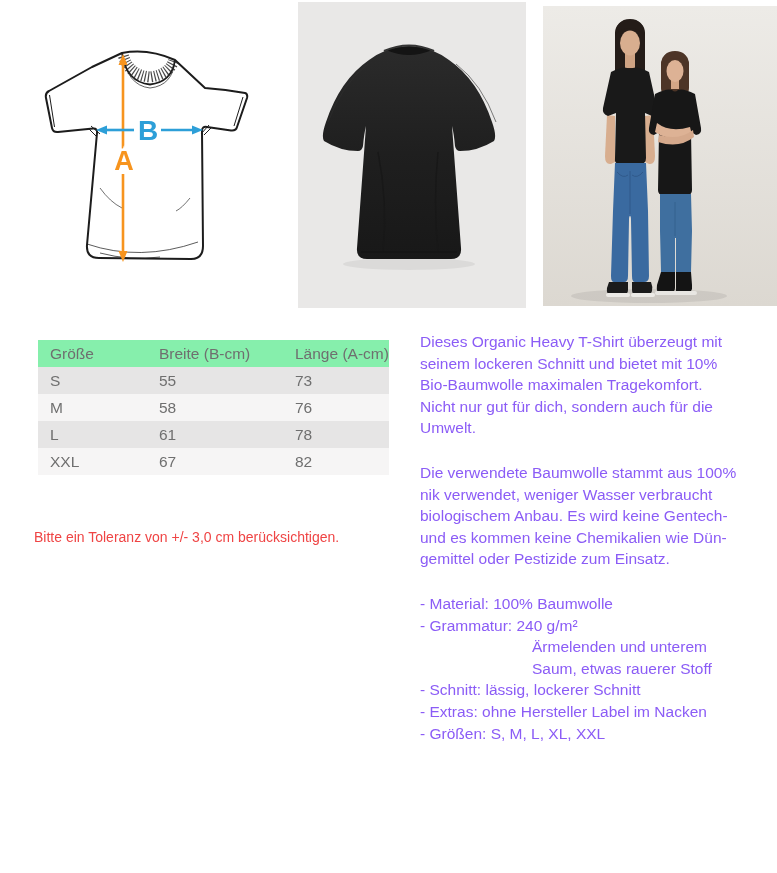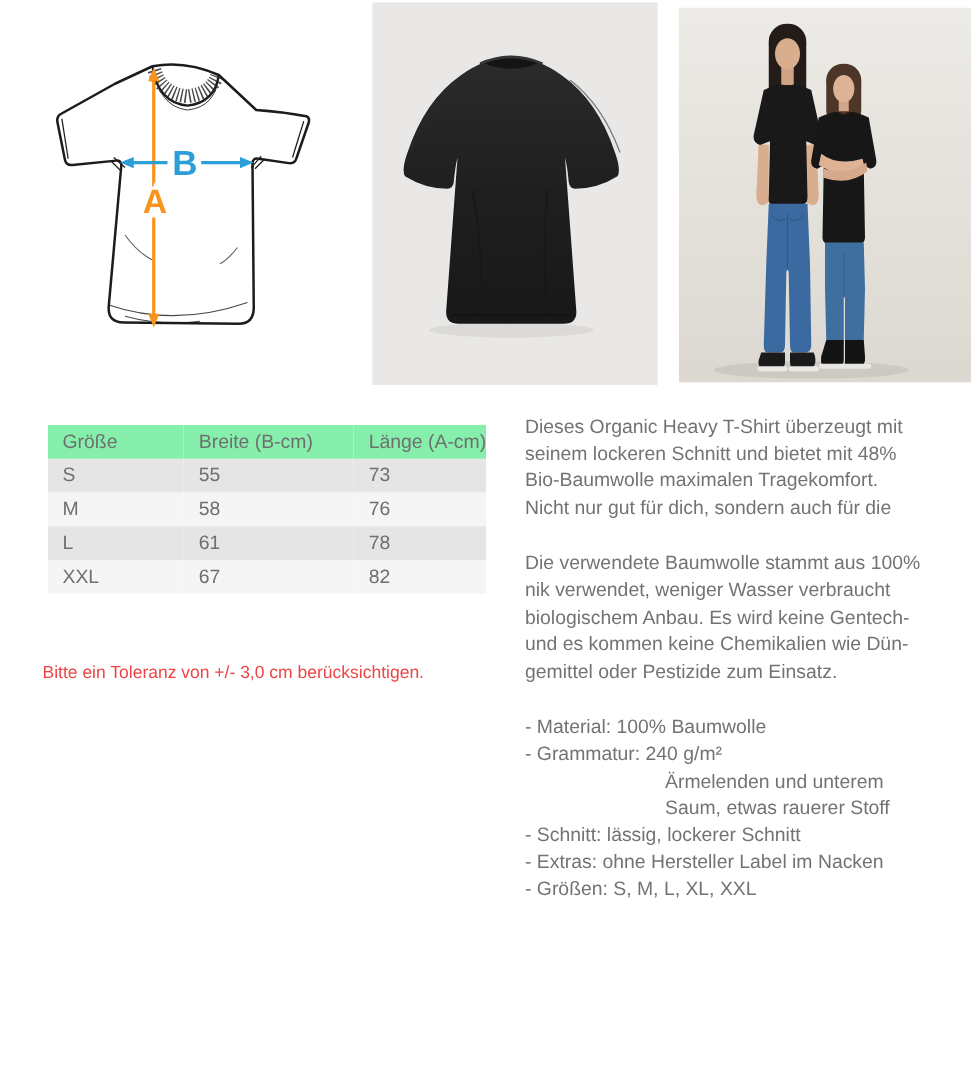--- a/index.html
+++ b/index.html
@@ -37,21 +37,21 @@
   .sizes tbody tr:nth-child(even) { background:#f6f5f5; }
 
   .note {
     position:absolute; left:34px; top:529px;
     font-size:14px; color:#ef4444; white-space:pre;
   }
 
   
   .desc {
     position:absolute; left:420px; top:331px; width:350px;
-    font-size:15.5px; line-height:21.6px; color:#737373;
+    font-size:15.5px; line-height:21.6px; color:#8b5cf6;
   }
   .desc .line { white-space:pre; }
   .desc .para { margin:0 0 23px 0; }
   .desc .para:last-child { margin-bottom:16px; }
   .desc .indent { padding-left:112px; }
 </style>
 </head>
 <body>
 
 <div class="abs" id="diagram">
@@ -209,23 +209,24 @@
       <td>82</td>
     </tr>
   </tbody>
 </table>
 
 <div class="note">Bitte ein Toleranz von +/- 3,0 cm berücksichtigen.</div>
 
 <div class="desc">
   <div class="para">
     <div class="line">Dieses Organic Heavy T-Shirt überzeugt mit</div>
-    <div class="line">seinem lockeren Schnitt und bietet mit 48%</div>
+    <div class="line">seinem lockeren Schnitt und bietet mit 10%</div>
     <div class="line">Bio-Baumwolle maximalen Tragekomfort.</div>
     <div class="line">Nicht nur gut für dich, sondern auch für die</div>
+    <div class="line">Umwelt.</div>
   </div>
   <div class="para">
     <div class="line">Die verwendete Baumwolle stammt aus 100%</div>
     <div class="line">nik verwendet, weniger Wasser verbraucht</div>
     <div class="line">biologischem Anbau. Es wird keine Gentech-</div>
     <div class="line">und es kommen keine Chemikalien wie Dün-</div>
     <div class="line">gemittel oder Pestizide zum Einsatz.</div>
   </div>
   <div class="para">
     <div class="line">- Material: 100% Baumwolle</div>

